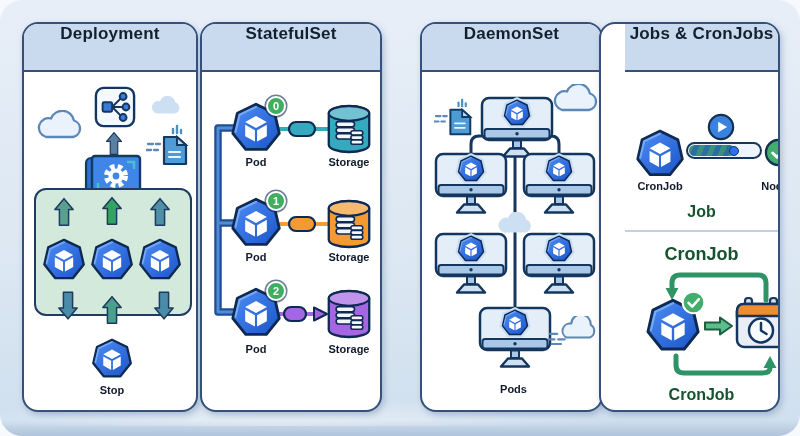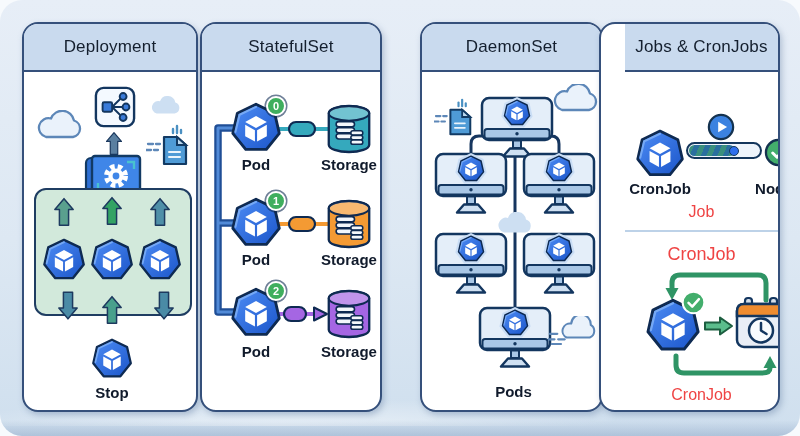--- a/index.html
+++ b/index.html
@@ -20,27 +20,27 @@
     pointer-events:none;
   }
   .panel {
     position:absolute; top:22px; height:390px; background:#ffffff;
     border:2px solid #35507b; border-radius:16px;
     box-shadow:2px 3px 6px rgba(80,110,150,.35);
     overflow:hidden;
   }
   .panel-header {
     height:48px; background:#c9daee; border-bottom:2px solid #35507b;
-    display:flex; align-items:center; justify-content:center;
-    font-size:17px; font-weight:400; color:#141f2e; letter-spacing:.2px;
+    display:flex; align-items:flex-start; justify-content:center;
+    font-size:17px; font-weight:700; color:#141f2e; letter-spacing:.2px;
   }
   .panel-body { position:relative; height:338px; }
   .abs { position:absolute; }
-  .lbl { position:absolute; font-size:15px; font-weight:700; color:#101a2b; text-align:center; }
-  .cap { position:absolute; font-size:16px; font-weight:400; color:#ef4444; text-align:center; width:100%; }
+  .lbl { position:absolute; font-size:11px; font-weight:700; color:#101a2b; text-align:center; }
+  .cap { position:absolute; font-size:16px; font-weight:700; color:#14532d; text-align:center; width:100%; }
   .green-box {
     position:absolute; background:#d2e9db; border:2px solid #1f3d62; border-radius:12px;
   }
   .badge {
     position:absolute; width:20px; height:20px; border-radius:50%;
     background:#3fae5e; border:2px solid #ffffff;
     box-shadow:0 0 0 1.5px rgba(13,42,82,.6);
     color:#fff; font-size:11px; font-weight:700;
     display:flex; align-items:center; justify-content:center; z-index:3;
   }

